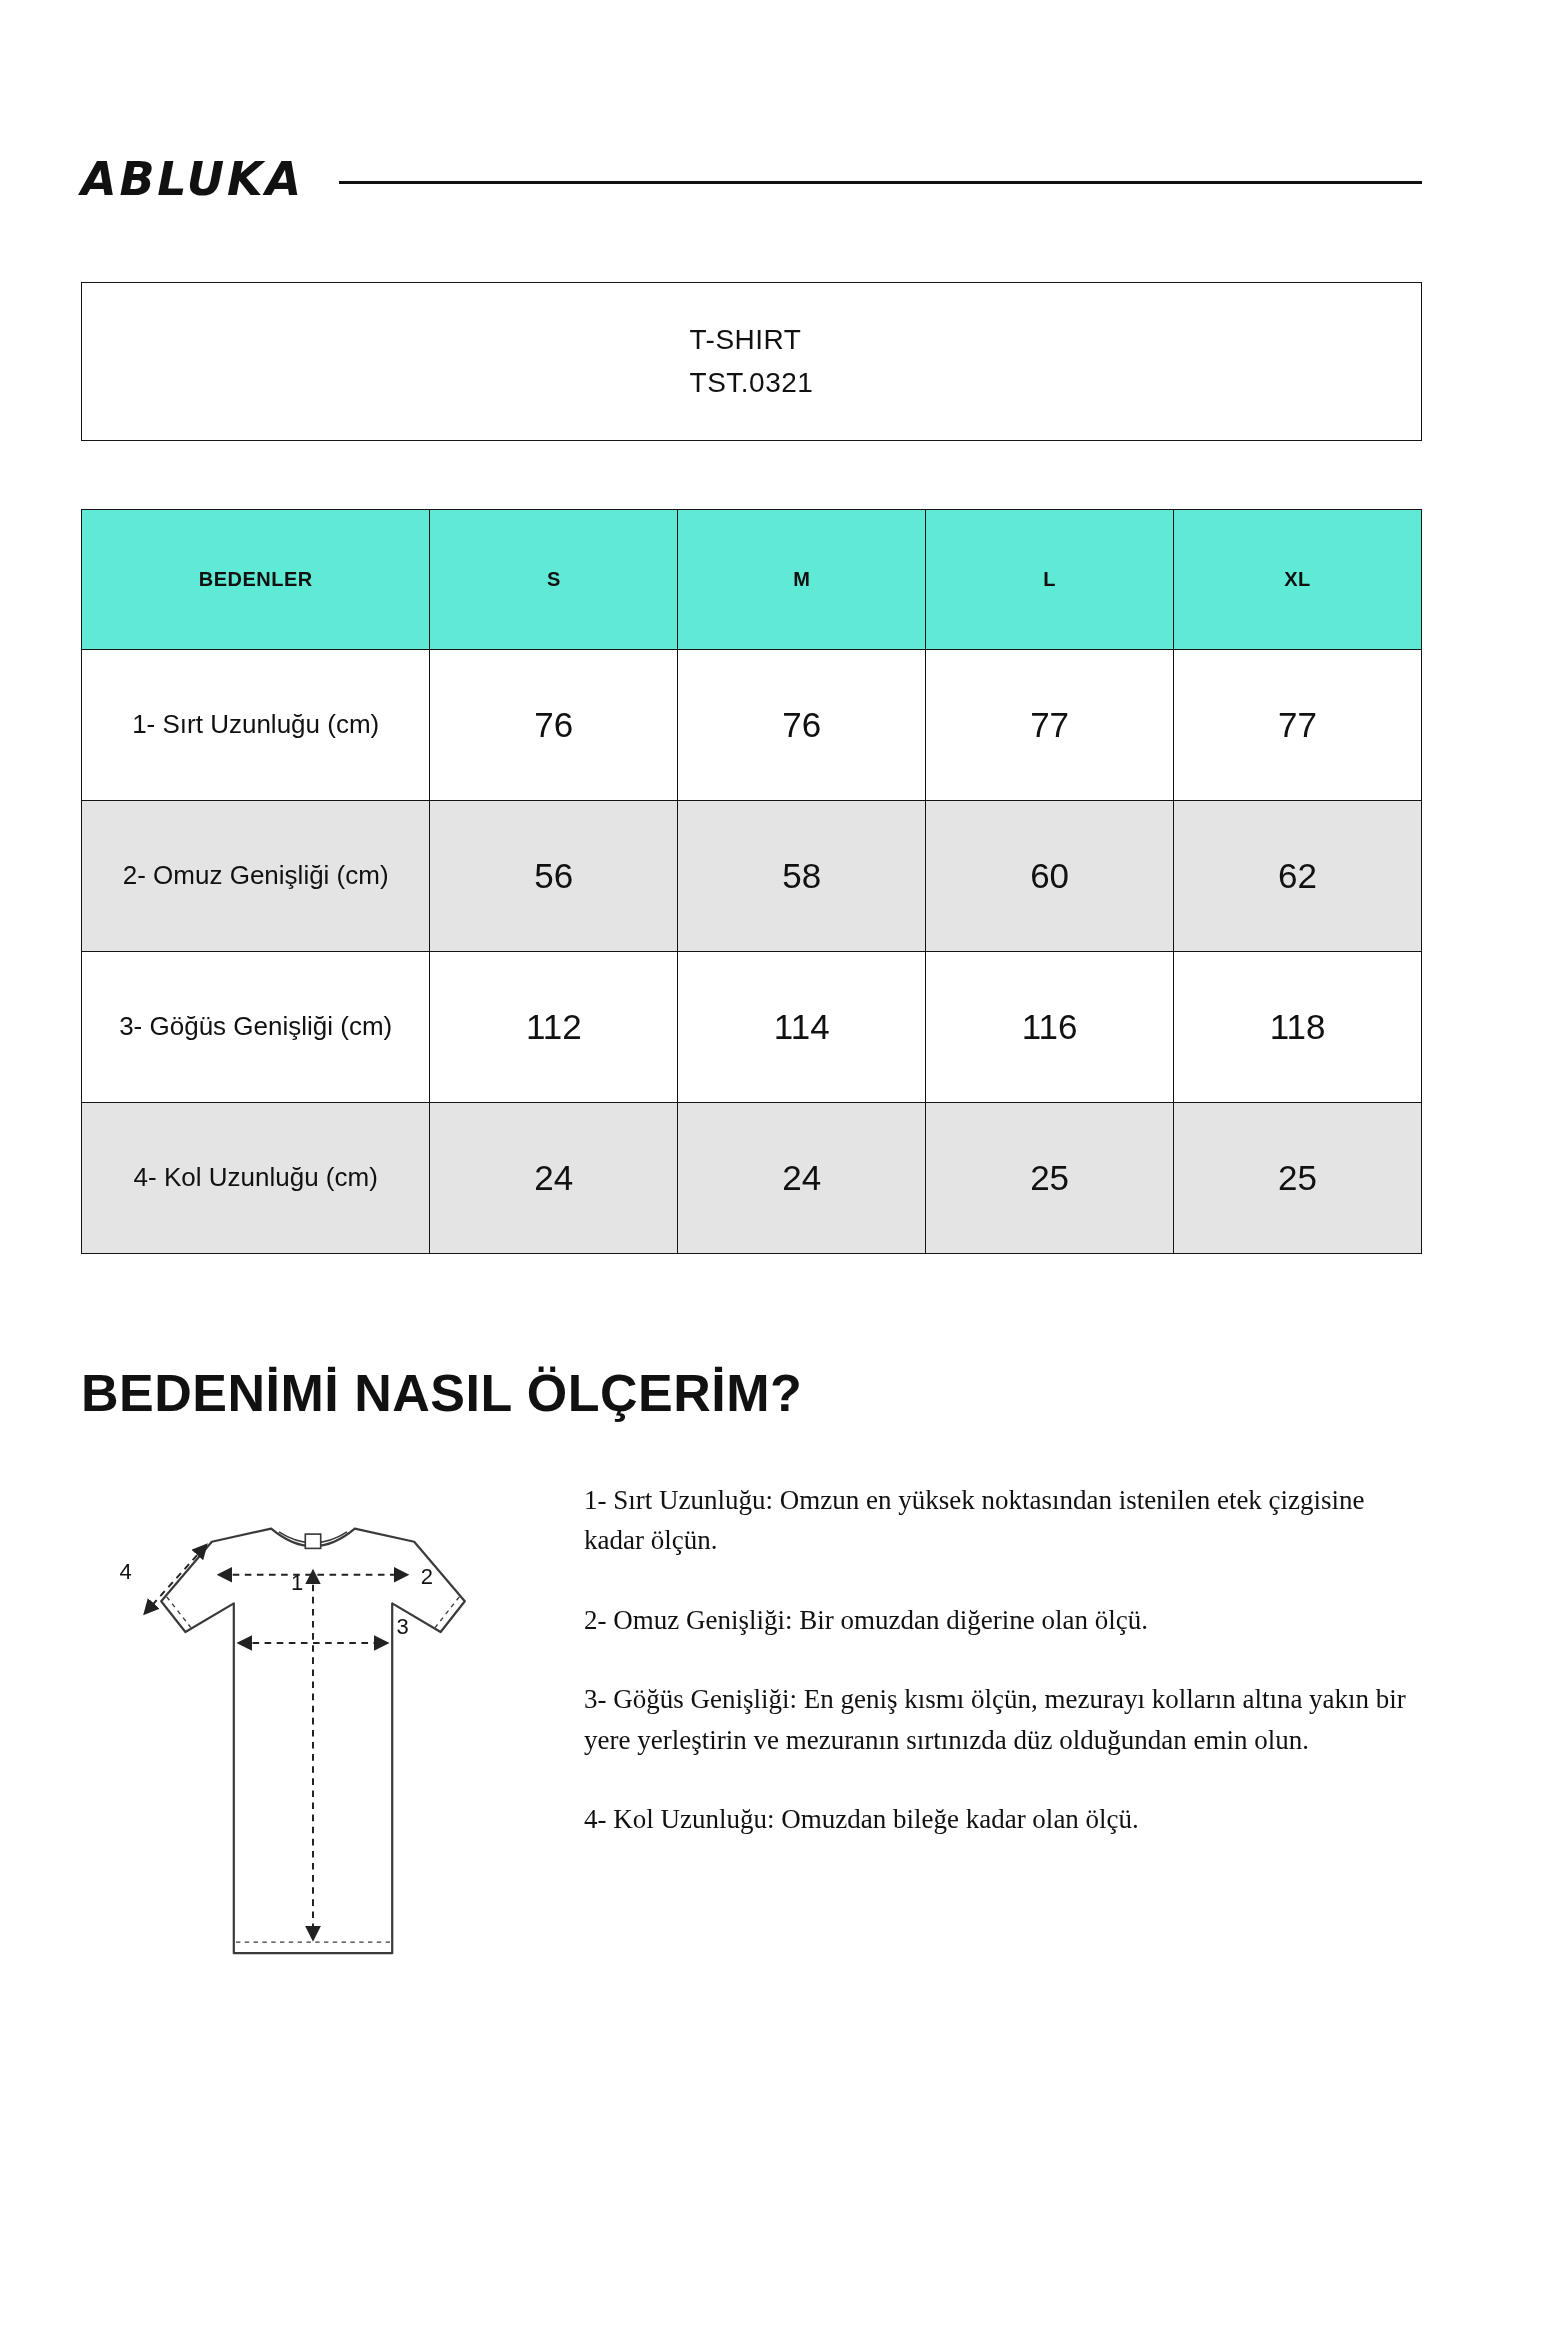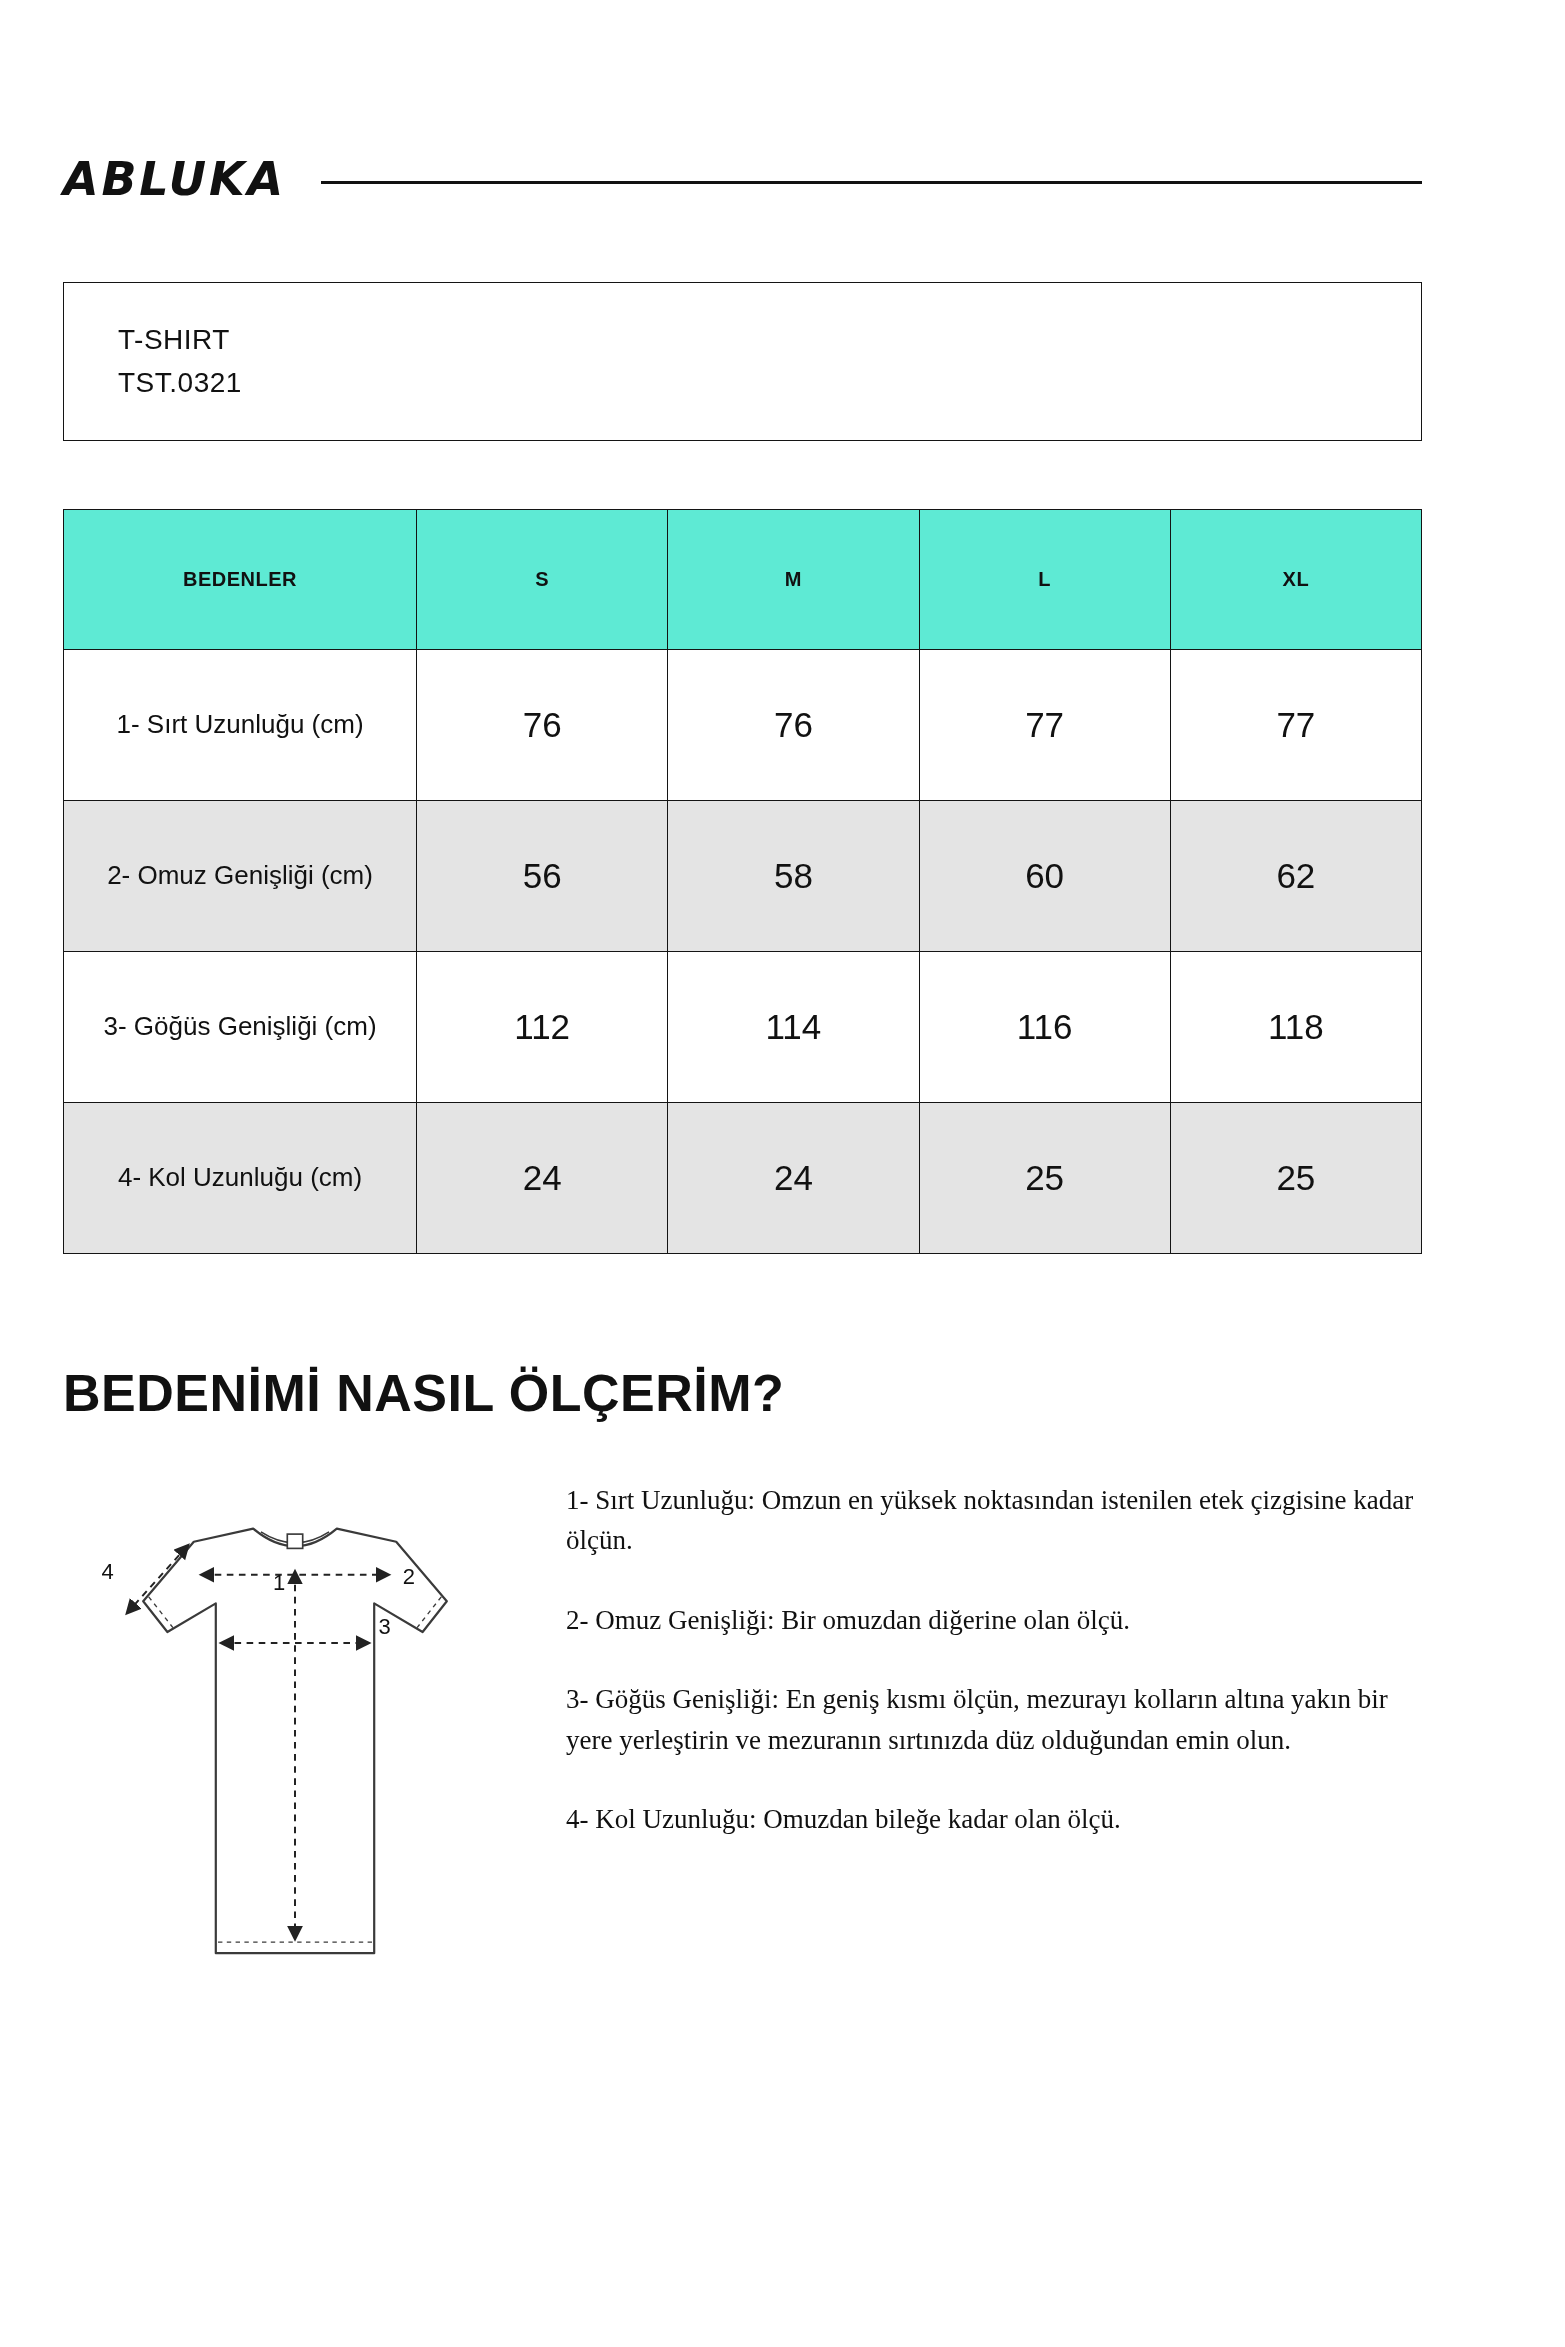--- a/index.html
+++ b/index.html
@@ -2,36 +2,37 @@
 <html style="font-size:14.8px"><head>
 <meta charset="utf-8">
 <style>
   html,body{margin:0;padding:0;background:#ffffff;}
   body{
     width:1565px;height:2348px;
     font-family:"Liberation Sans","DejaVu Sans",sans-serif;
     color:#111111;
     -webkit-font-smoothing:antialiased;
   }
-  .page{padding:152px 143px 0 63px;box-sizing:border-box;}
+  .page{padding:152px 143px 0 81px;box-sizing:border-box;}
 
   
   .brand-row{display:flex;align-items:center;}
   .logo{
     font-family:"DejaVu Sans",sans-serif;
     font-size:46px;font-weight:800;font-style:italic;
     letter-spacing:2.8px;white-space:nowrap;
   }
   .rule{flex:1;height:2.8px;background:#111;margin-left:35px;margin-top:7.4px;}
 
   
   .info-box{
     margin-top:76px;border:1.8px solid #141414;
     display:flex;justify-content:space-between;align-items:center;
     padding:35px 54px;
+    flex-direction:column;
   }
   .product-lines{font-size:28px;line-height:1.55;font-weight:500;letter-spacing:0.5px;}
   .page-title{font-size:57px;font-weight:500;letter-spacing:0.9px;padding-right:5.5px;}
 
   
   table.size-table{margin-top:68px;width:100%;border-collapse:collapse;table-layout:fixed;}
   .size-table th,.size-table td{border:1.8px solid #141414;text-align:center;vertical-align:middle;}
   .size-table th{height:137px;font-size:20px;font-weight:700;background:#5eead4;letter-spacing:0.5px;}
   .size-table tbody td{height:148px;}
   .size-table tbody tr:nth-child(even) td{background:#e4e4e4;}

